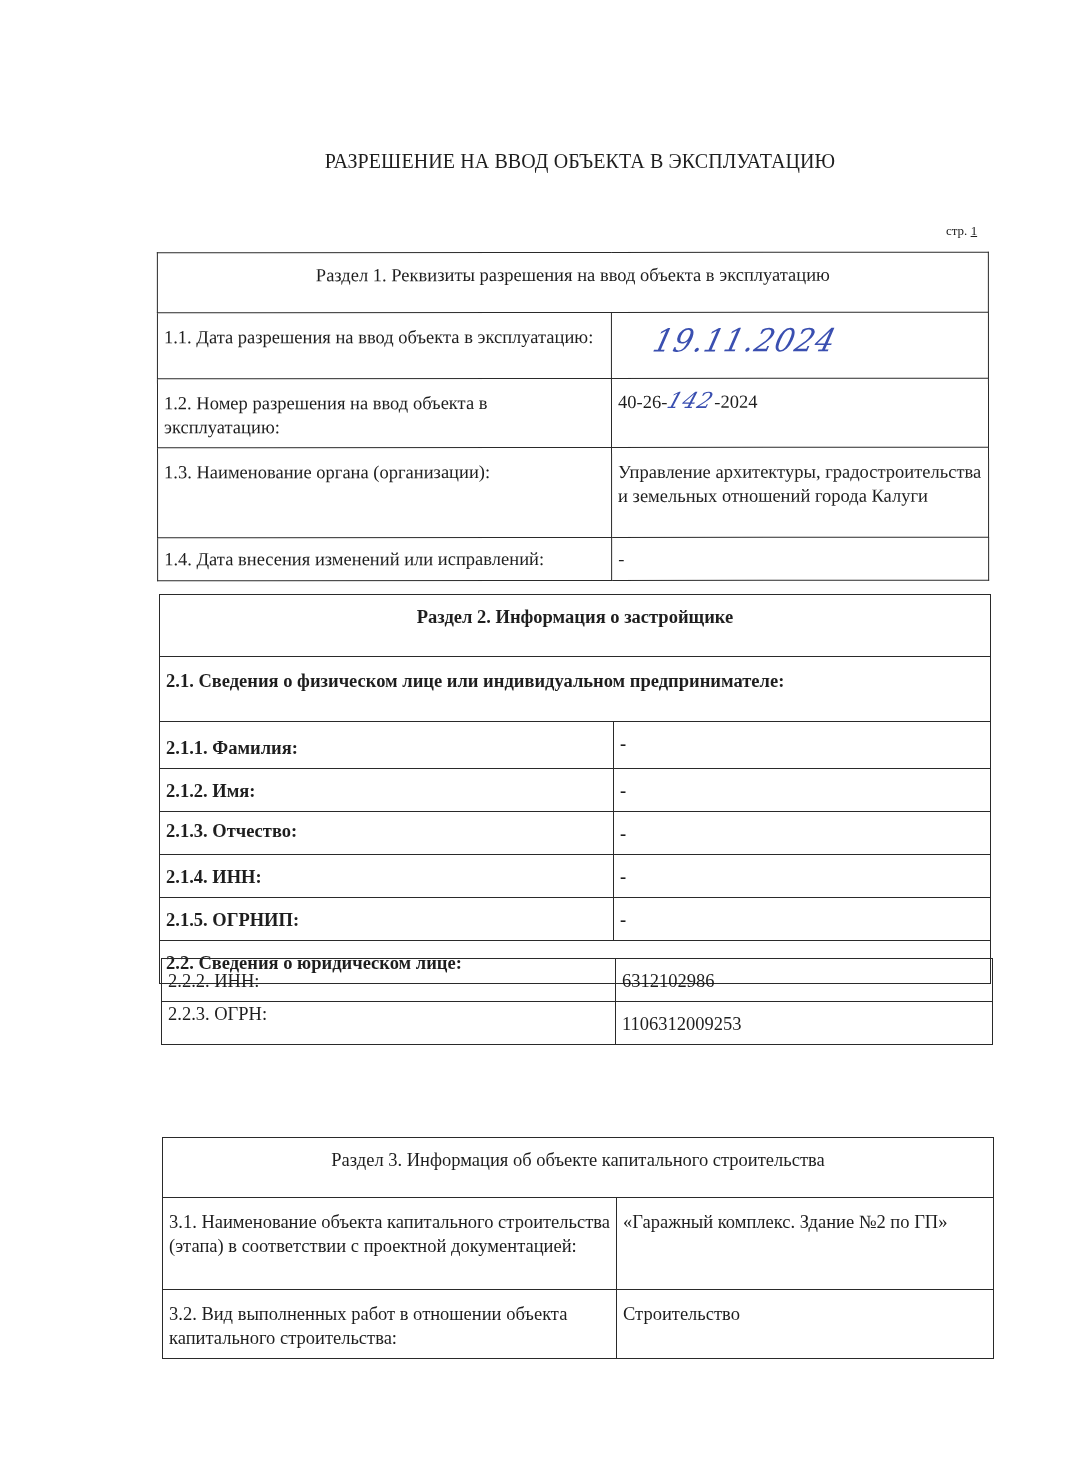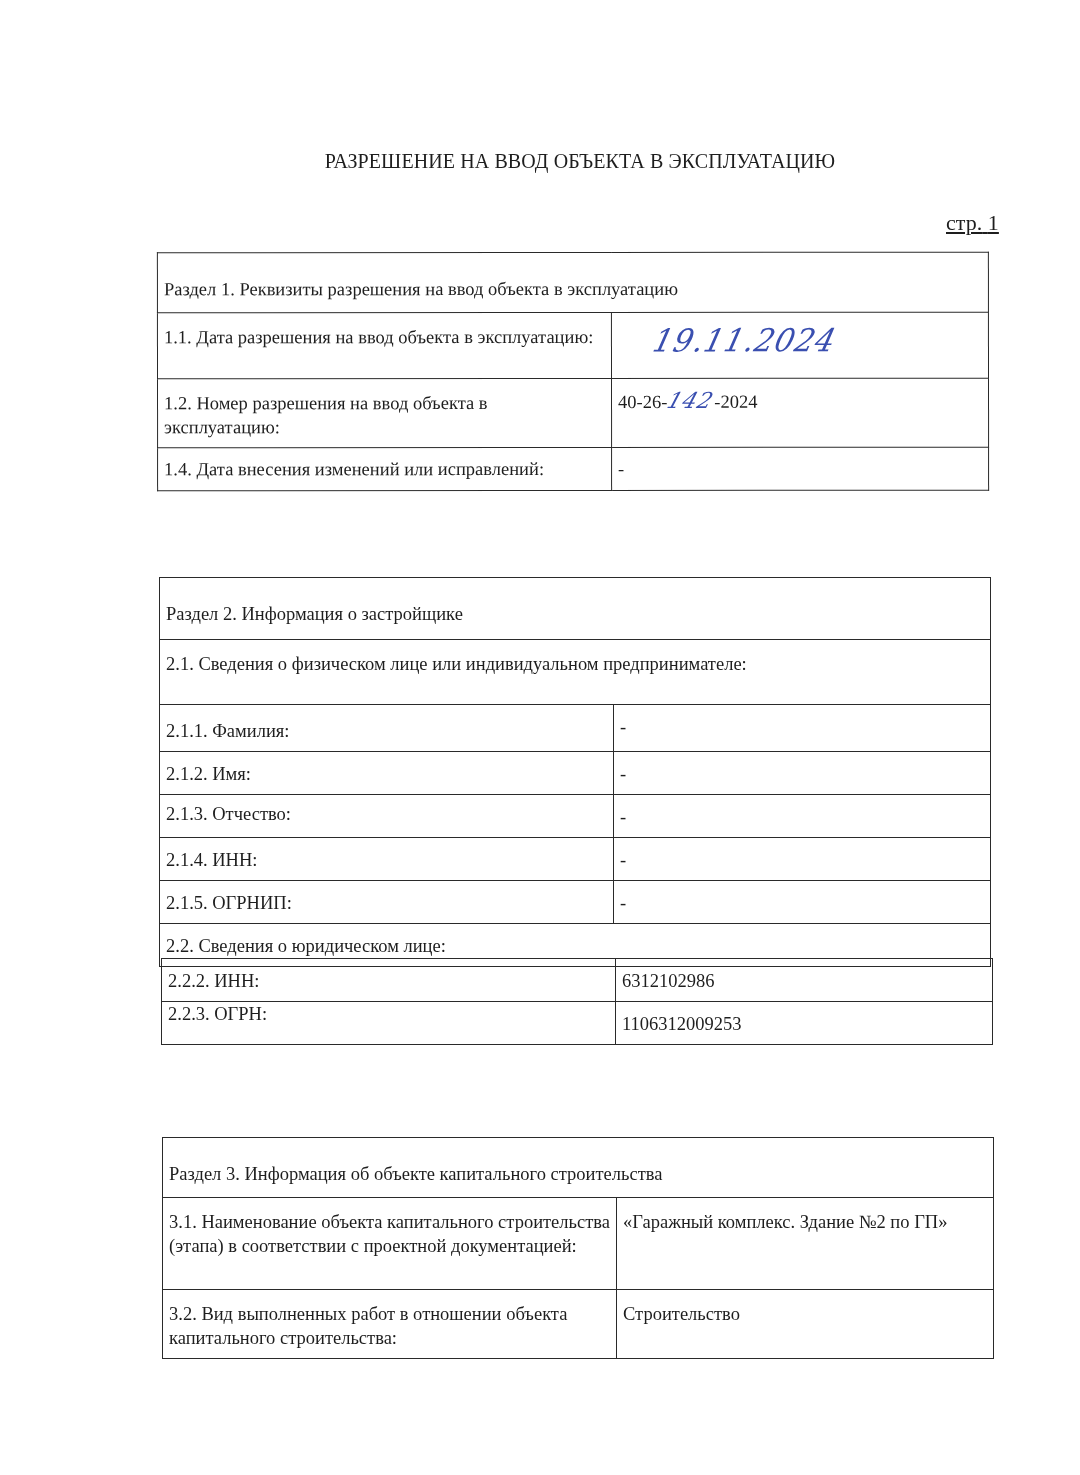--- a/index.html
+++ b/index.html
@@ -6,35 +6,35 @@
   body {
     width: 1080px; height: 1475px; position: relative; overflow: hidden;
     font-family: "Liberation Serif", "DejaVu Serif", serif;
     color: #1e1e1e;
   }
   .doc-title {
     position: absolute; top: 150px; left: 0; width: 1160px;
     text-align: center; font-size: 20px; letter-spacing: 0.1px;
   }
   .page-num {
-    position: absolute; top: 210px; left: 946px; font-size: 22px; text-decoration: underline;
+    position: absolute; top: 223px; left: 946px; font-size: 13px;
   }
   .page-num .num { text-decoration: underline; }
   .tbl {
     position: absolute; border-collapse: collapse; table-layout: fixed;
     font-size: 18.5px; line-height: 24px;
   }
   .tbl td {
     border: 1.6px solid #2a2a2a; vertical-align: top;
     padding: 12px 6px 8px 6px;
   }
-  .tbl td.section { text-align: left; padding-top: 24px; }
+  .tbl td.section { text-align: center; padding-top: 10px; }
   .tbl td.full { padding-top: 12px; }
   #t1 { top: 252px; left: 157px; width: 831px; transform: rotate(-0.05deg); }
-  #t2 { top: 577px; left: 159px; width: 831px; }
+  #t2 { top: 594px; left: 159px; width: 831px; font-weight: bold; }
   #t3 { top: 958px; left: 161px; width: 831px; }
   #t4 { top: 1137px; left: 162px; width: 832px; }
   .col-l { width: 454px; }
   .col-r { width: 377px; }
   .hand {
     font-family: "DejaVu Serif", serif; font-style: italic;
     color: #3a4fb0; letter-spacing: 1px;
   }
   .hand-date {
     display: inline-block; margin-left: 36px; margin-top: 4px;
@@ -63,20 +63,24 @@
       <tr style="height:60px">
     <td colspan="2" class="section">Раздел 1. Реквизиты разрешения на ввод объекта в эксплуатацию</td>
   </tr>
   <tr style="height:66px">
     <td>1.1. Дата разрешения на ввод объекта в эксплуатацию:</td>
     <td><span class="hand hand-date">19.11.2024</span></td>
   </tr>
   <tr style="height:67px">
     <td>1.2. Номер разрешения на ввод объекта в эксплуатацию:</td>
     <td style="padding-top:10px"><span>40-26-</span><span class="hand hand-num">142</span><span>-2024</span></td>
+  </tr>
+  <tr style="height:90px">
+    <td>1.3. Наименование органа (организации):</td>
+    <td>Управление архитектуры, градостроительства и земельных отношений города Калуги</td>
   </tr>
   <tr style="height:43px">
     <td style="padding-top:9px">1.4. Дата внесения изменений или исправлений:</td>
     <td style="padding-top:9px">-</td>
   </tr>
 </tbody>
   </table>
 
 <table id="t2" class="tbl">
   <colgroup>

